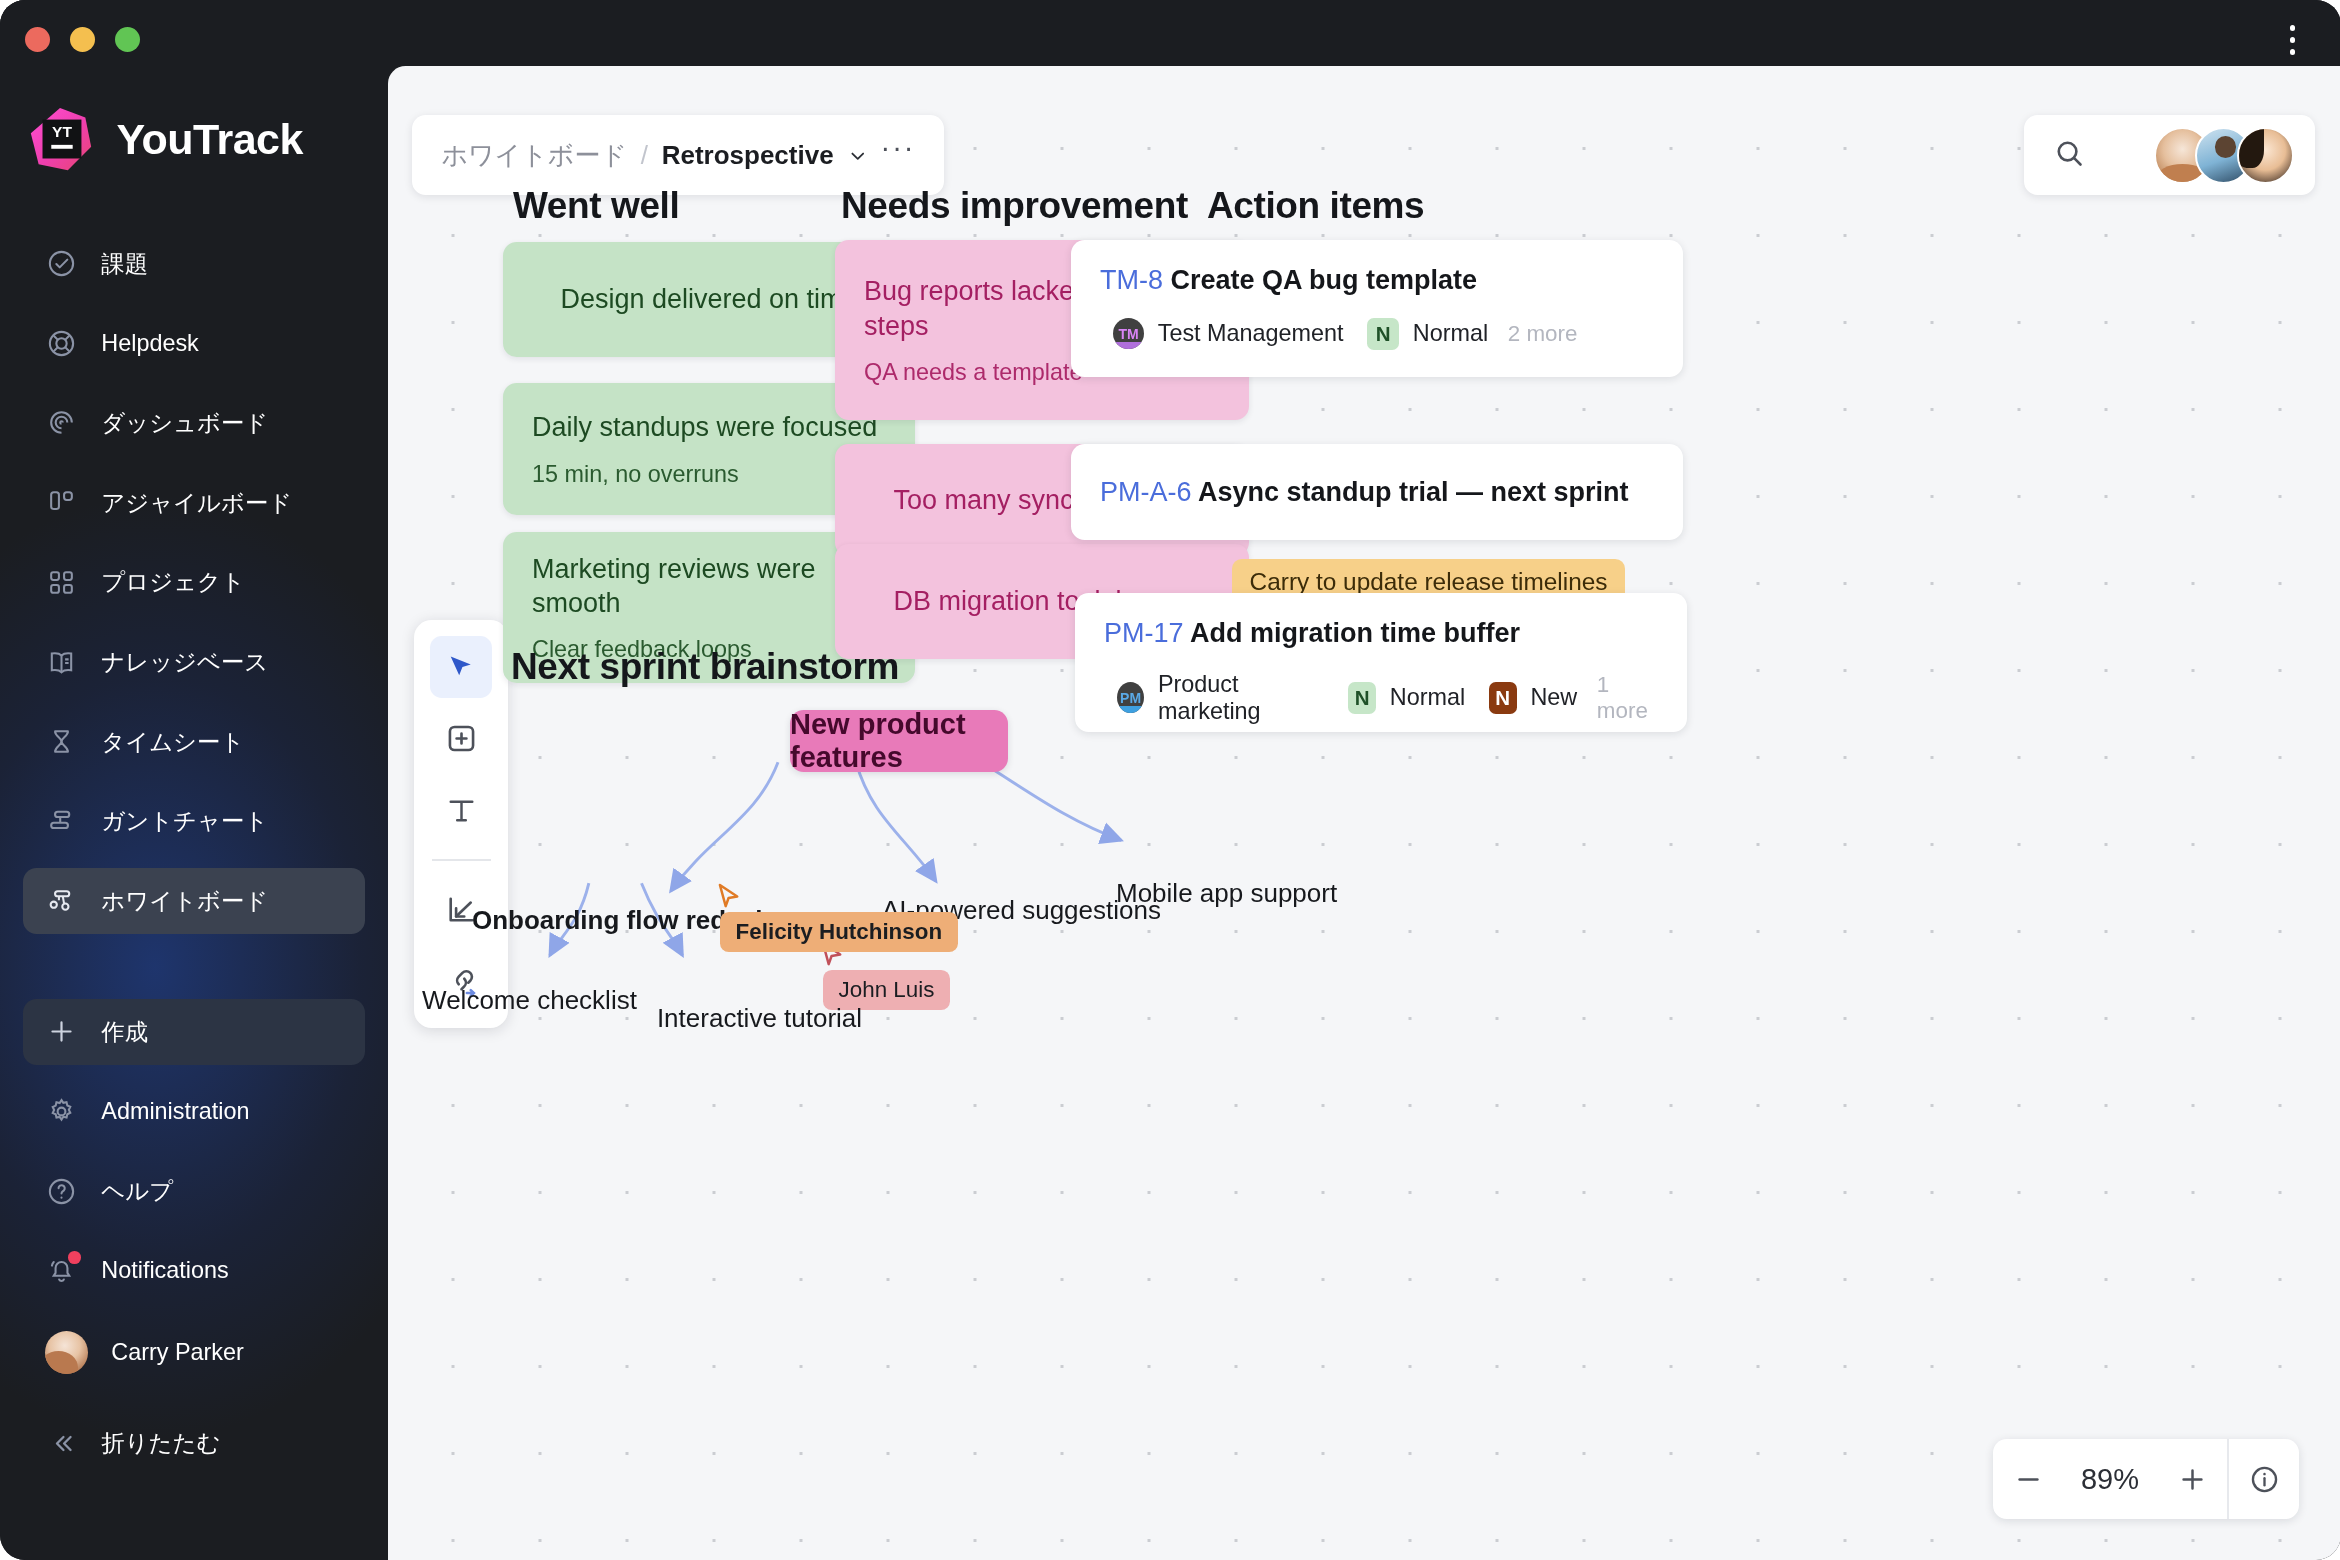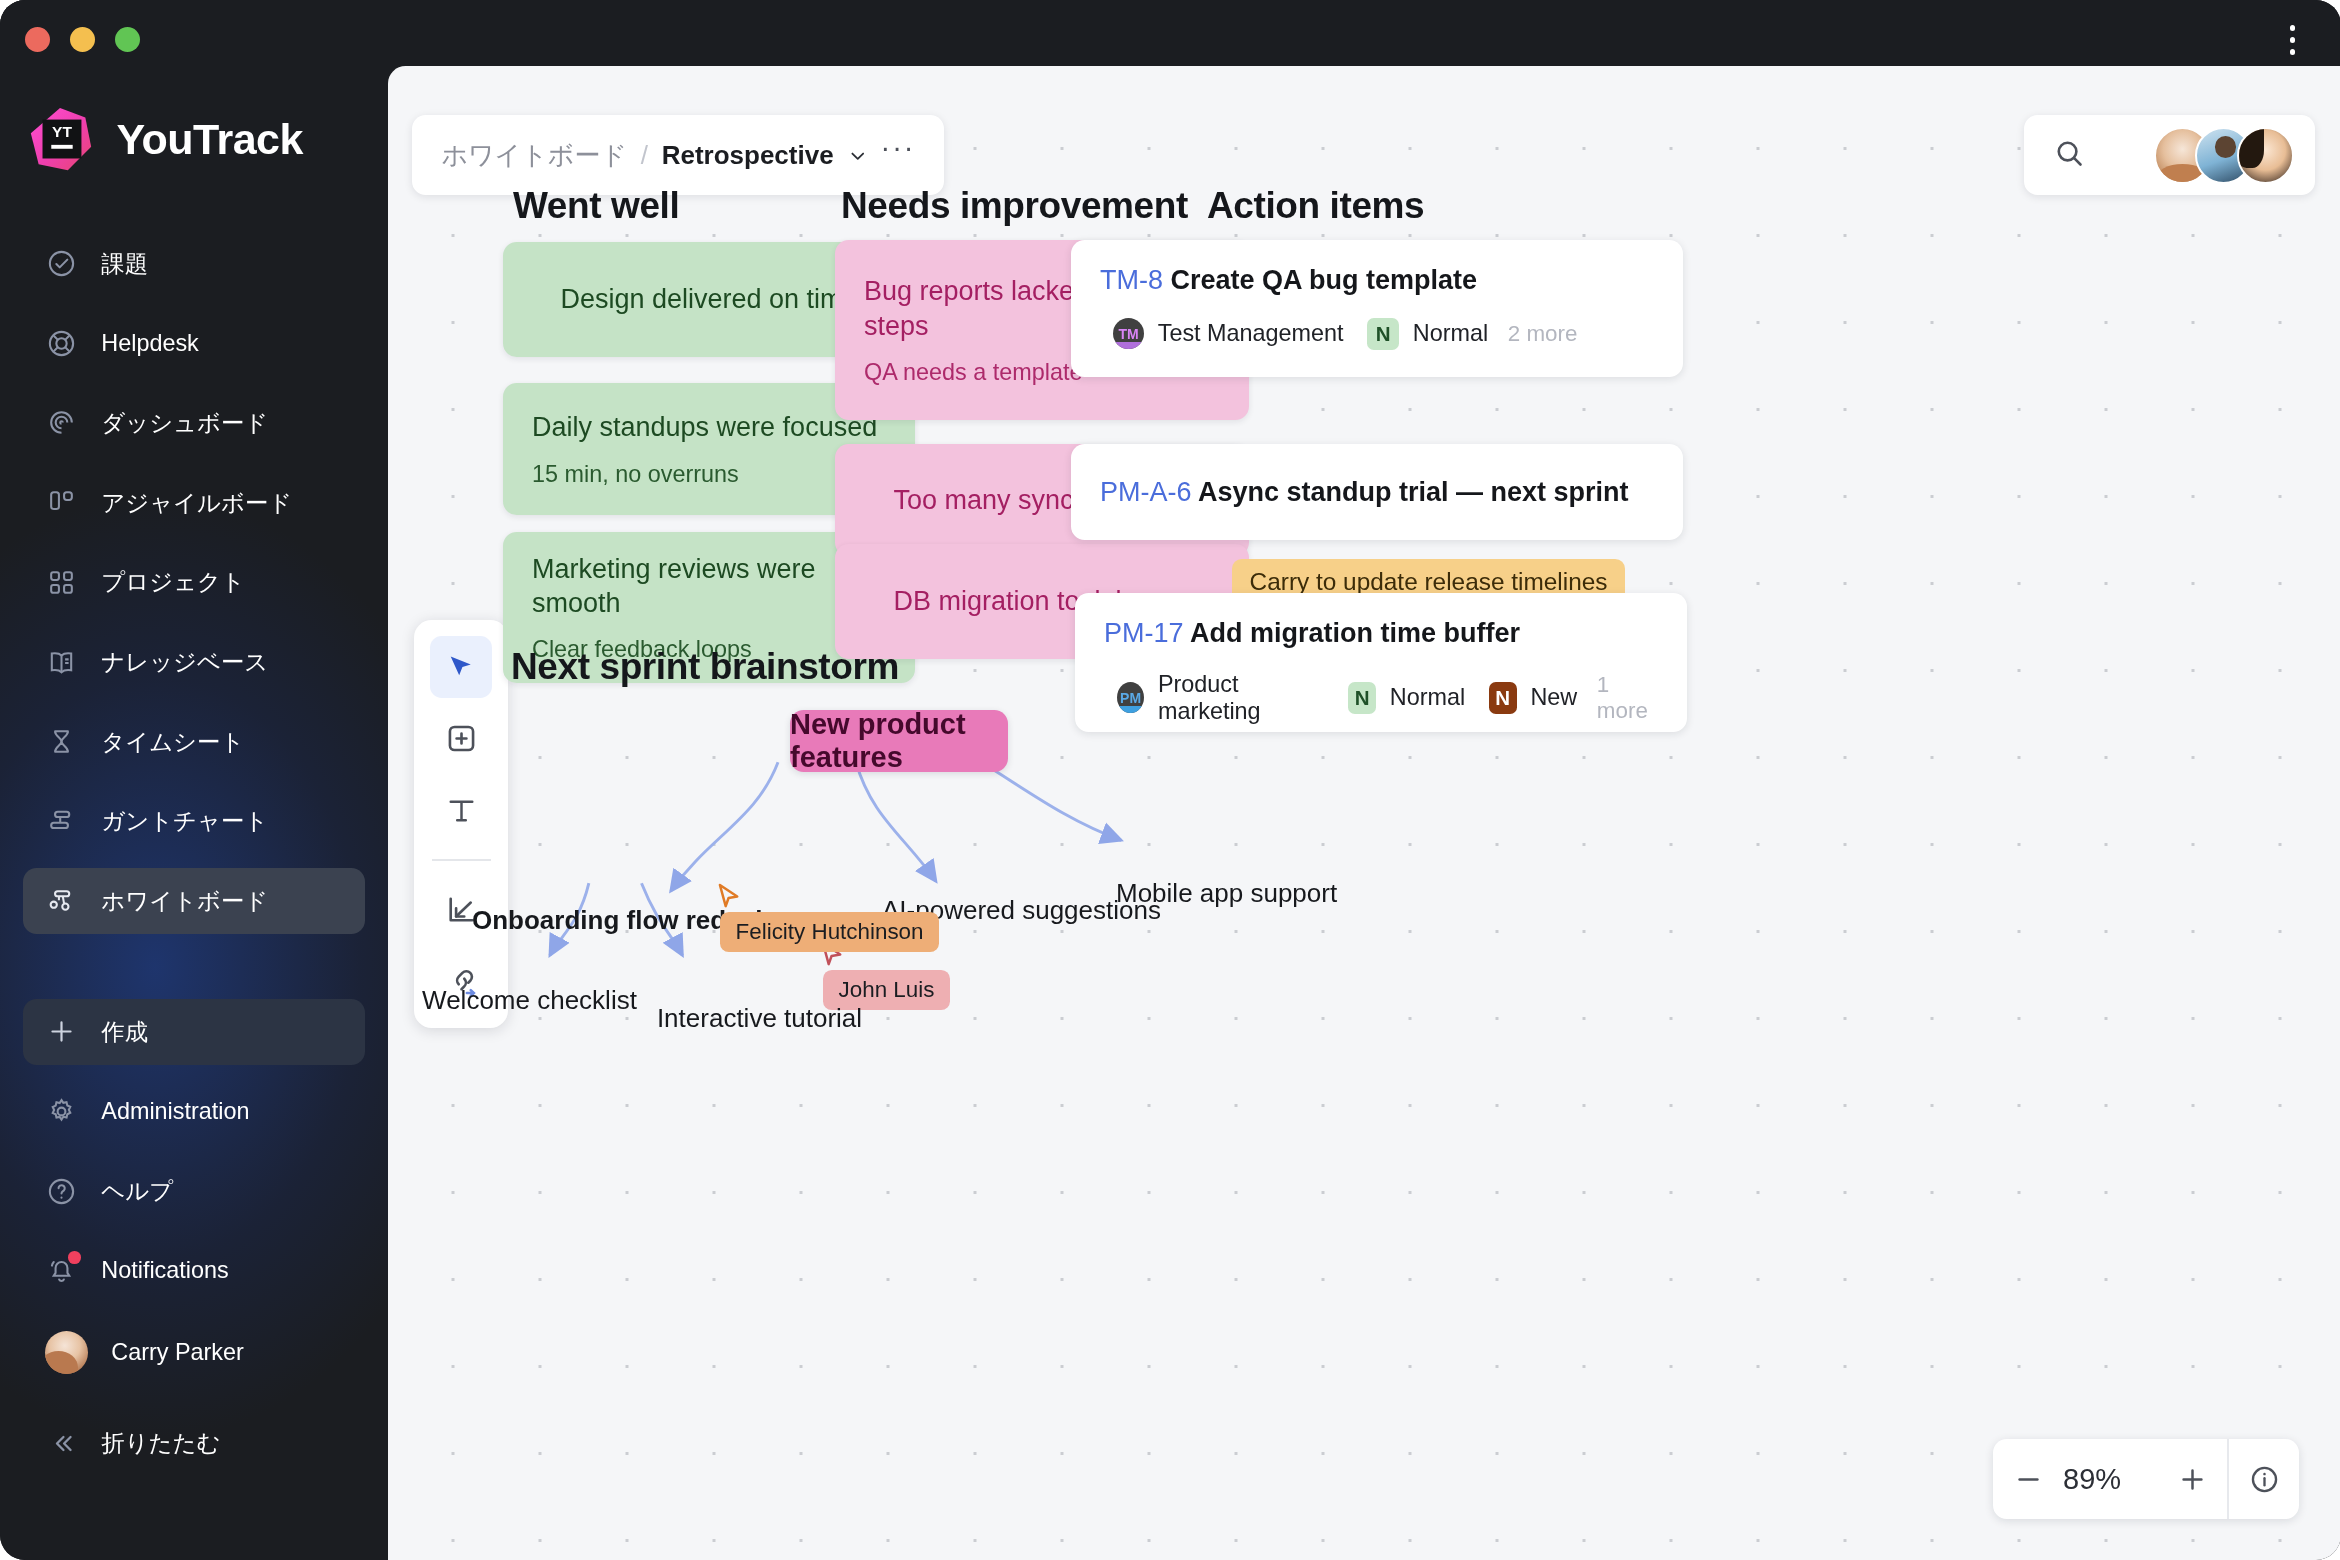--- a/index.html
+++ b/index.html
@@ -167,41 +167,41 @@
     position: absolute; border-radius: 9.8px; padding: 8.8px 17.6px;
     font-size: 24.4px; color: #1b1d21; white-space: nowrap;
   }
   .fl-grey   { background: #c7c9d1; }
   .fl-yellow { background: #f7d089; color: #3c2c09; }
 
   
   .cursor-group { position: absolute; }
   .cursor-name { border-radius: 8.8px; padding: 6.8px 15.6px; font-size: 22.4px; color: #1b1d21; white-space: nowrap; display: inline-block; }
   .cn-pink   { background: #eeafb2; }
-  .cn-orange { background: #eeae77; }
+  .cn-orange { background: #eeae77; font-weight: bold; }
 
   
   .mm-node { position: absolute; font-size: 26px; color: #17191d; white-space: nowrap; }
   .mm-node.bold { font-weight: 700; }
   #mm-root {
     position: absolute; background: #e87ab9; border-radius: 13.7px;
     box-shadow: 0 2px 7.8px rgba(20,24,40,0.12);
     display: flex; align-items: center; justify-content: center;
   }
   #mm-root span { font-size: 29px; font-weight: 700; color: #45092c; }
 
   
   #zoomctl {
     position: absolute; right: 41px; bottom: 41px;
     height: 80px; background: #fff; border-radius: 13.7px;
     box-shadow: 0 2px 9.8px rgba(20,24,40,0.12);
     display: flex; align-items: center;
   }
   .zbtn { width: 70px; height: 80px; display: flex; align-items: center; justify-content: center; cursor: pointer; }
-  #zoom-value { font-size: 29px; color: #2c2f36; min-width: 94px; text-align: left; }
+  #zoom-value { font-size: 29px; color: #2c2f36; min-width: 94px; text-align: center; }
   .zdiv { width: 2px; height: 80px; background: #e7e9ed; }
 
   svg.connector { position: absolute; left: 0; top: 0; width: 1952px; height: 1494px; pointer-events: none; }
 </style>
 </head>
 <body>
 
 <div id="app">
 
   <div id="titlebar">

